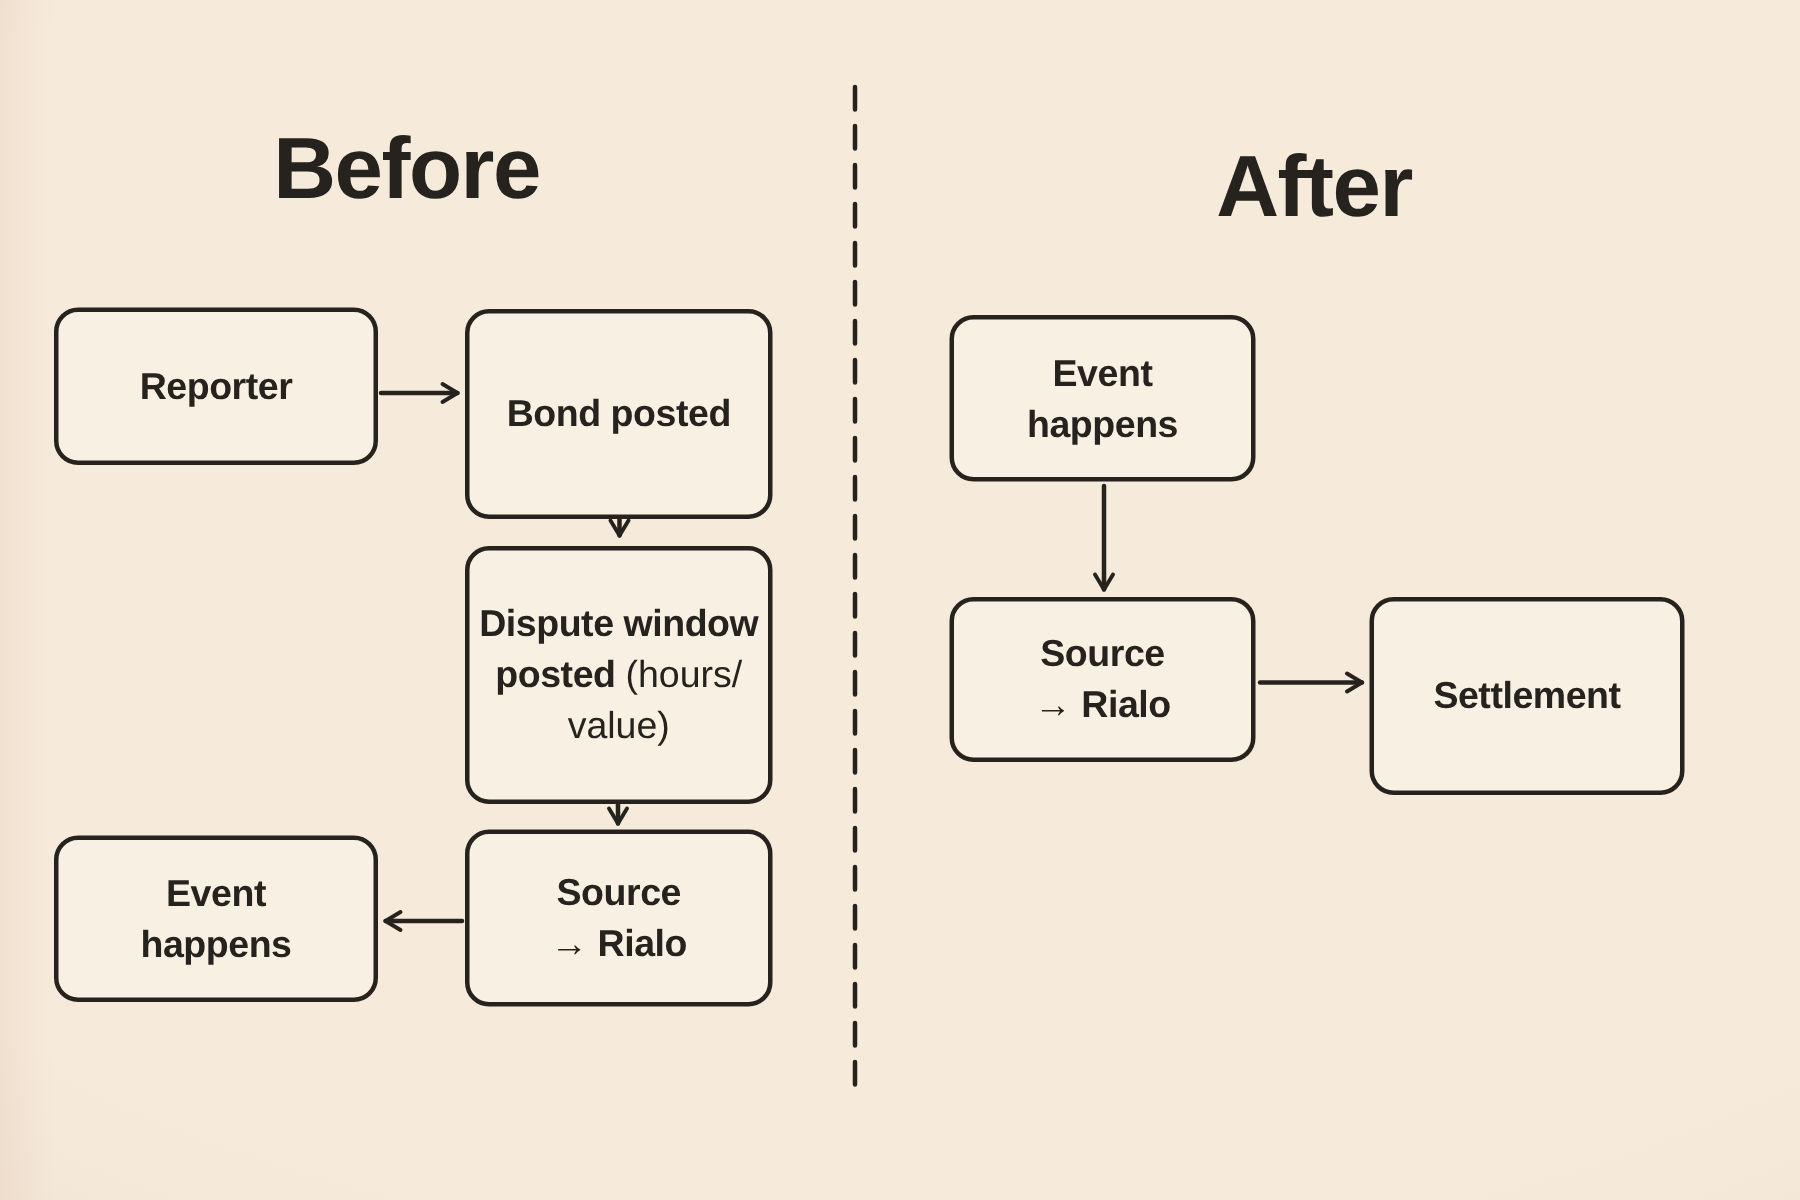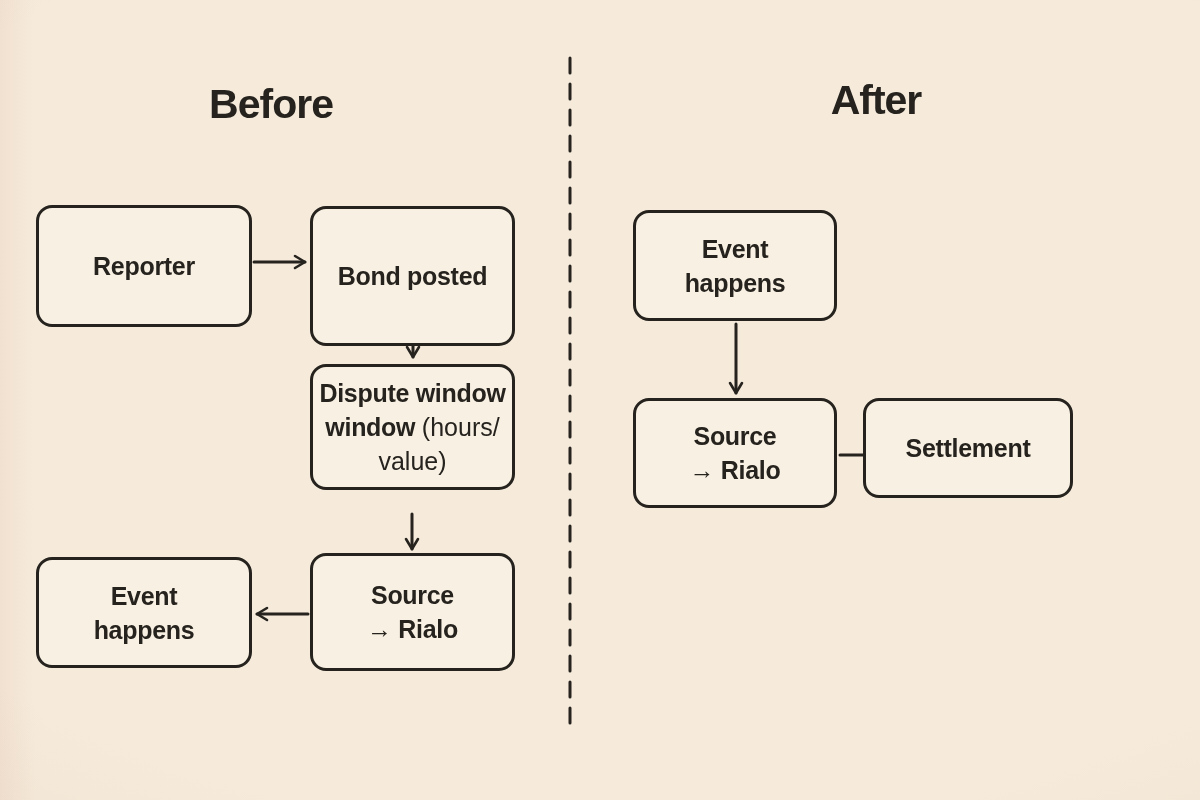--- a/index.html
+++ b/index.html
@@ -19,53 +19,53 @@
   .vignette{
     position:absolute; inset:0; pointer-events:none;
     background:
       linear-gradient(90deg, rgba(205,150,130,0.12), rgba(205,150,130,0) 3%),
       radial-gradient(115% 95% at 52% 45%, rgba(0,0,0,0) 62%, rgba(165,120,92,0.14) 100%);
   }
   .panel-title{
     position:absolute;
     width:400px;
     text-align:center;
-    font-size:41px;
+    font-size:58px;
     font-weight:700;
     letter-spacing:-1px;
     line-height:1;
     color:var(--text);
   }
   #title-before{ left:71px;  top:84px; }
-  #title-after{  left:676px; top:80px; }
+  #title-after{  left:676px; top:96px; }
   .node{
     position:absolute;
     background:var(--fill);
     border:3px solid var(--line);
     border-radius:16px;
     display:flex;
     flex-direction:column;
     align-items:center;
     justify-content:center;
     text-align:center;
     color:var(--text);
     font-size:25px;
     font-weight:600;
     letter-spacing:-0.3px;
     line-height:1.36;
   }
   .node .note{ font-weight:400; letter-spacing:0; }
-  #node-reporter     { left:36px;  top:205px; width:216px; height:122px; }
+  #node-reporter     { left:36px;  top:205px; width:216px; height:105px; }
   #node-bond         { left:310px; top:206px; width:205px; height:140px; }
-  #node-dispute      { left:310px; top:364px; width:205px; height:126px; }
+  #node-dispute      { left:310px; top:364px; width:205px; height:172px; }
   #node-source-before{ left:310px; top:553px; width:205px; height:118px; }
   #node-event-before { left:36px;  top:557px; width:216px; height:111px; }
   #node-event-after  { left:633px; top:210px; width:204px; height:111px; }
   #node-source-after { left:633px; top:398px; width:204px; height:110px; }
-  #node-settlement   { left:863px; top:398px; width:210px; height:100px; }
+  #node-settlement   { left:913px; top:398px; width:210px; height:132px; }
   svg.overlay{ position:absolute; left:0; top:0; width:1200px; height:800px; }
   .stroke{ stroke:var(--line); fill:none; stroke-width:3; stroke-linecap:round; }
   .chev{ stroke:var(--line); fill:none; stroke-width:2.6; stroke-linecap:round; stroke-linejoin:round; }
 </style>
 </head>
 <body>
 
 <div class="vignette"></div>
 
 <svg class="overlay" viewBox="0 0 1200 800">
@@ -91,21 +91,21 @@
 <div class="node" id="node-reporter">
   <div class="line">Reporter</div>
 </div>
 
 <div class="node" id="node-bond">
   <div class="line">Bond posted</div>
 </div>
 
 <div class="node" id="node-dispute">
   <div class="line">Dispute window</div>
-  <div class="line"><span>window </span><span class="note">(hours/</span></div>
+  <div class="line"><span>posted </span><span class="note">(hours/</span></div>
   <div class="line note">value)</div>
 </div>
 
 <div class="node" id="node-source-before">
   <div class="line">Source</div>
   <div class="line">→ Rialo</div>
 </div>
 
 <div class="node" id="node-event-before">
   <div class="line">Event</div>

